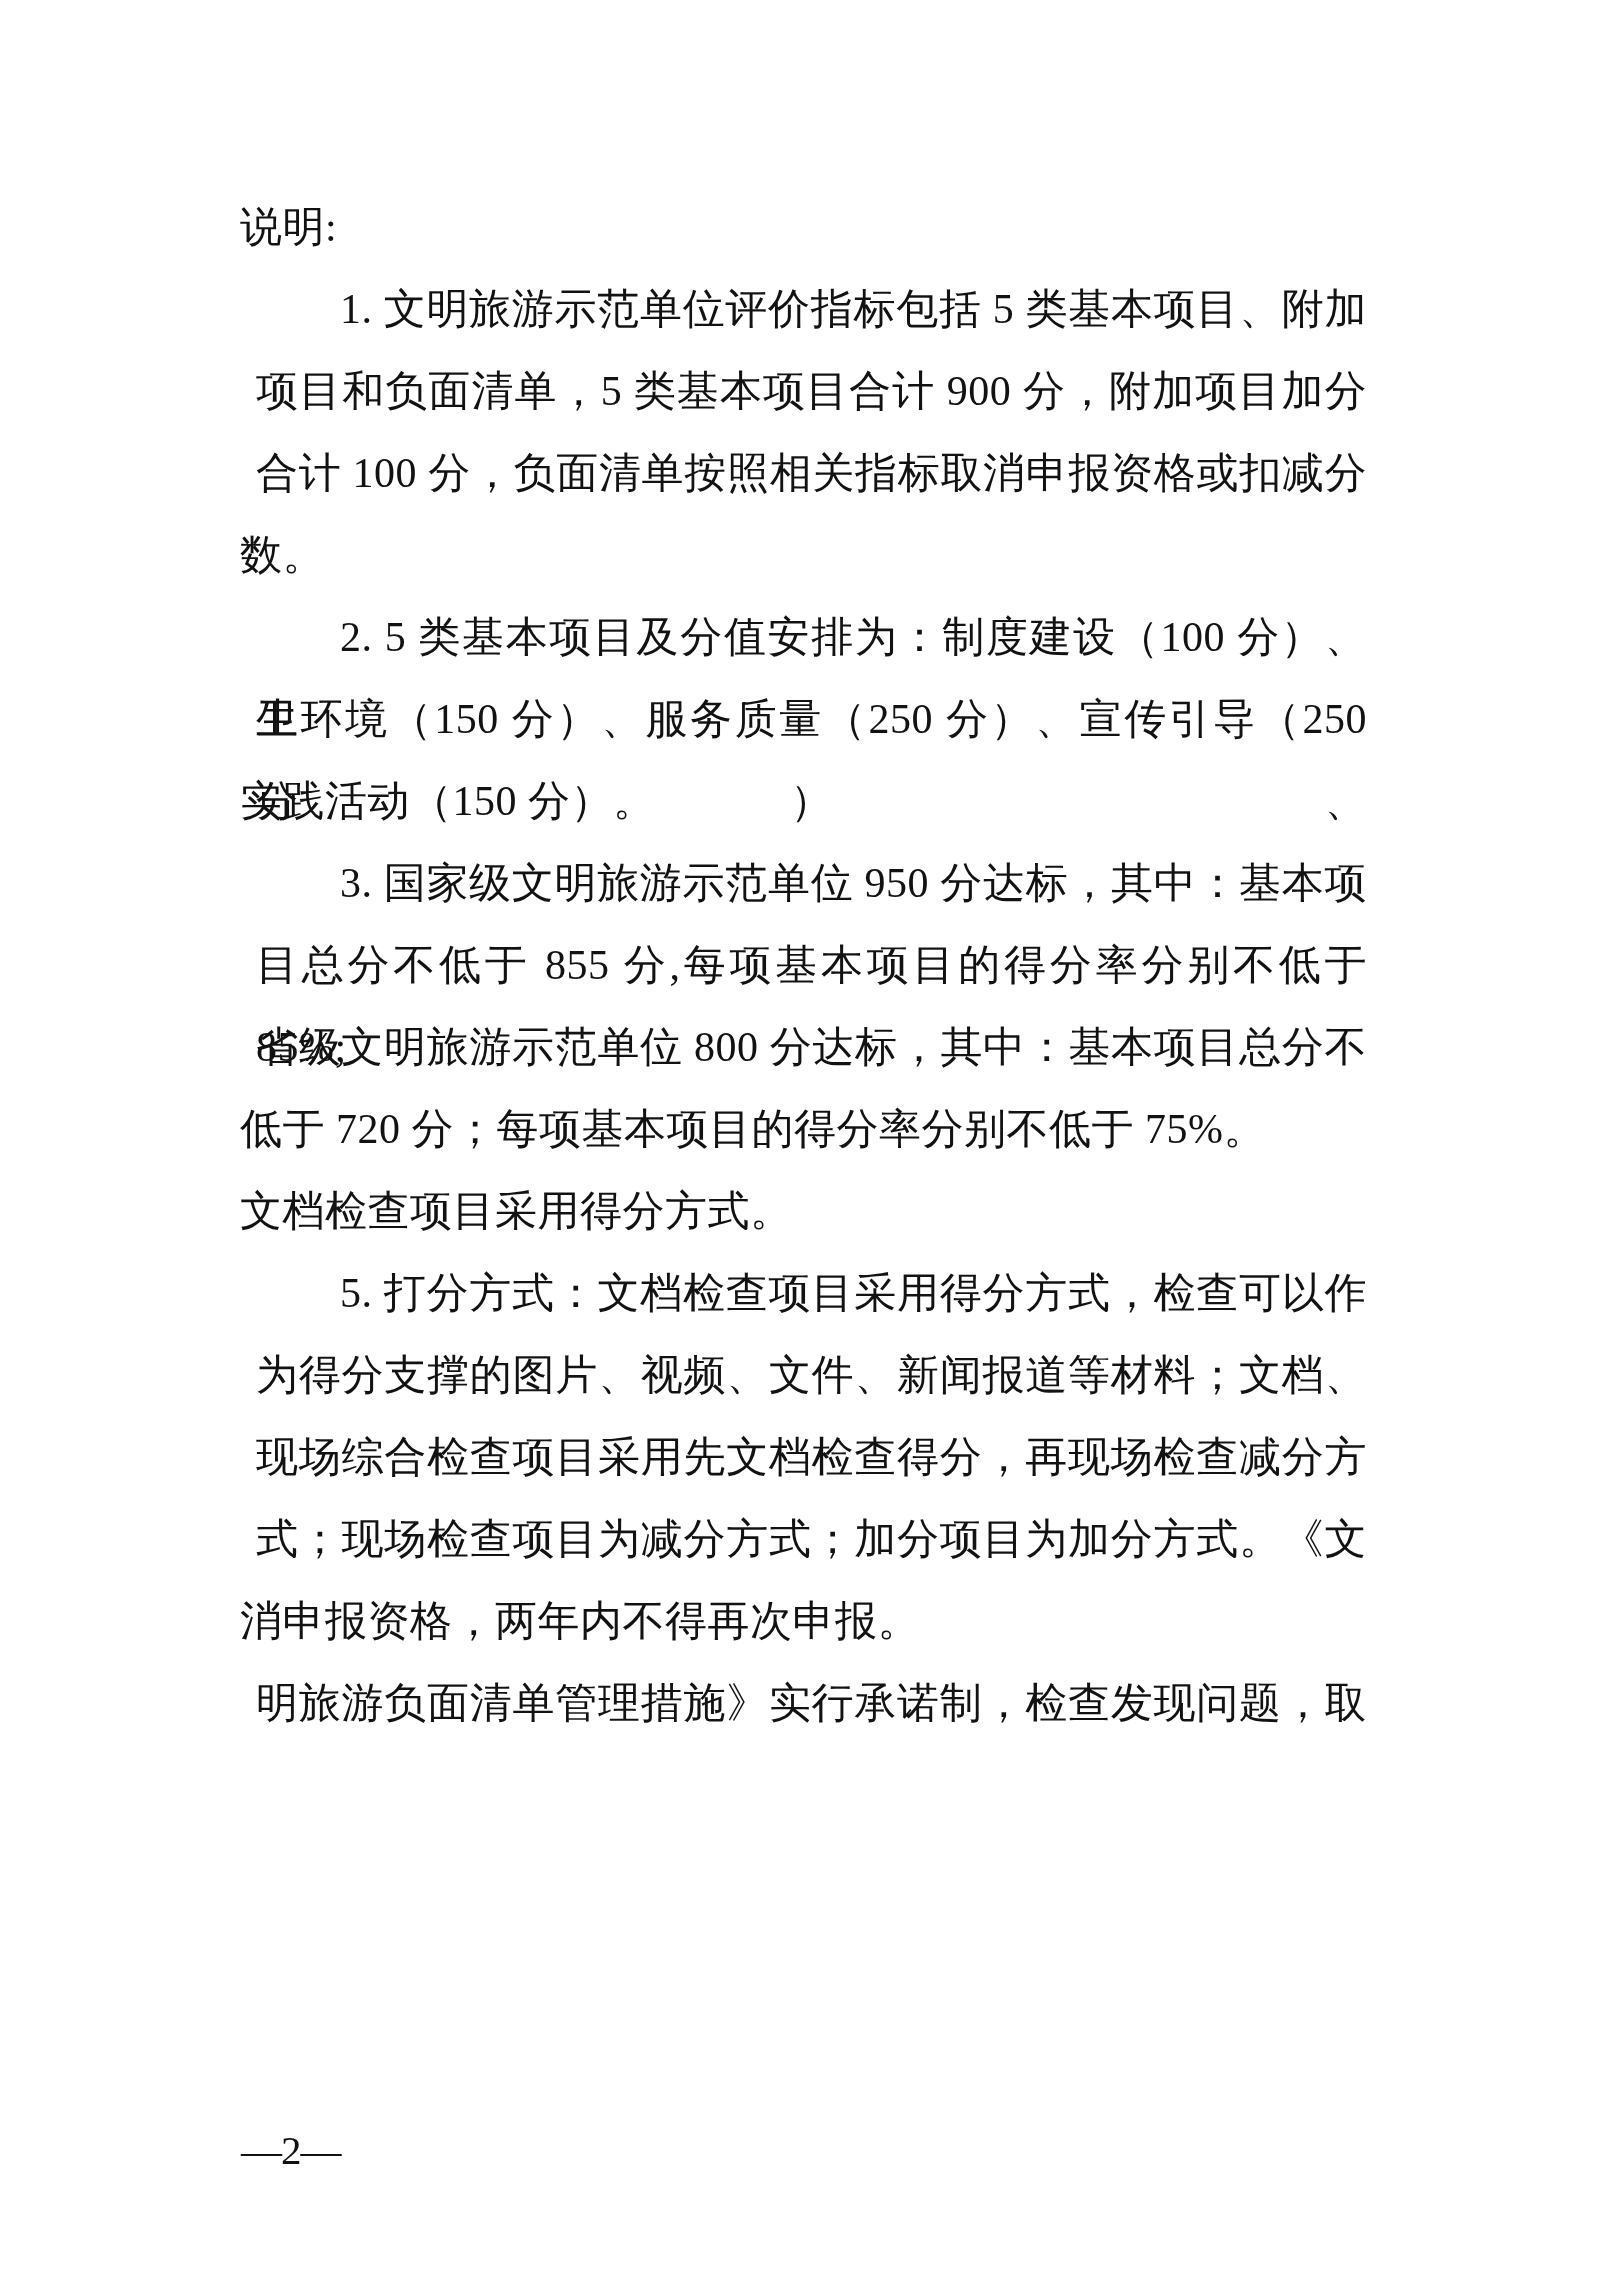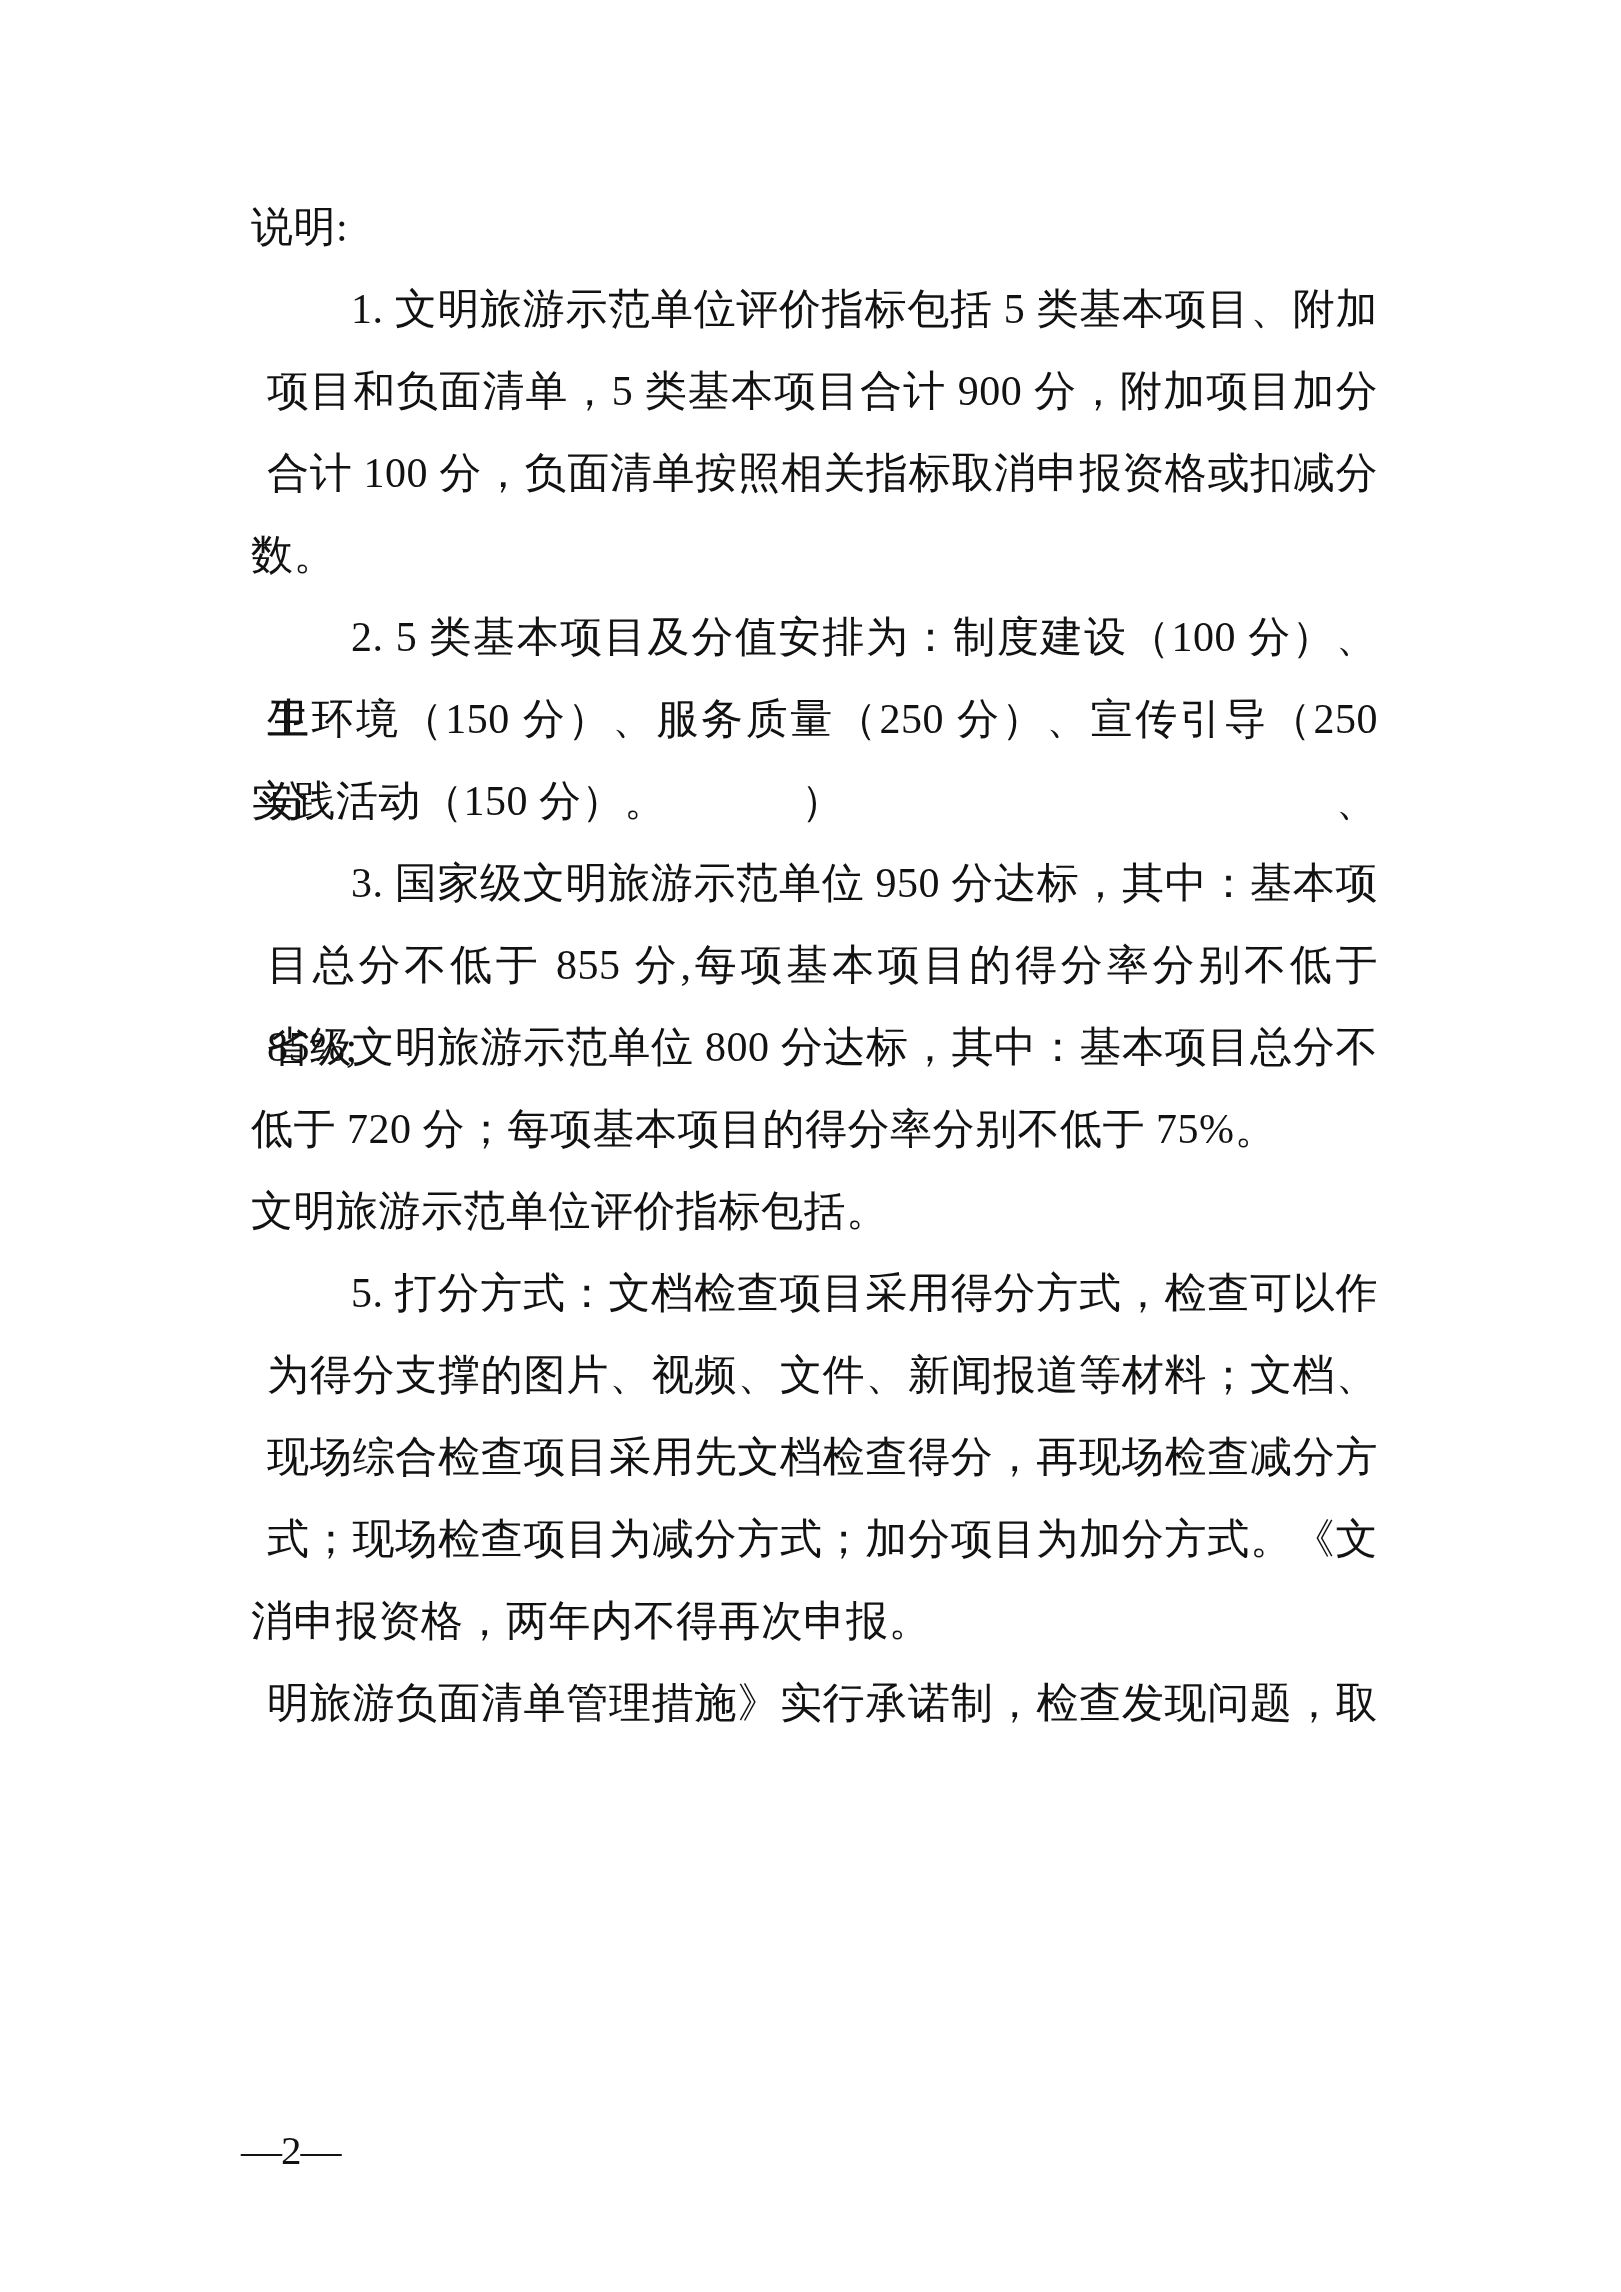--- a/index.html
+++ b/index.html
@@ -11,21 +11,21 @@
     position: relative;
     width: 1621px;
     height: 2293px;
     background: #ffffff;
     overflow: hidden;
     font-family: "Liberation Serif", "DejaVu Serif", serif;
     color: #121212;
   }
   .content {
     position: absolute;
-    left: 251px;
+    left: 240px;
     top: 186px;
     width: 1127px;
   }
   .line {
     height: 82px;
     line-height: 82px;
     font-size: 42px;
     letter-spacing: 0.5px;
     white-space: nowrap;
   }
@@ -66,21 +66,21 @@
 
     <div class="line indent fill">2. 5 类基本项目及分值安排为：制度建设（100 分）、卫</div>
     <div class="line fill">生环境（150 分）、服务质量（250 分）、宣传引导（250 分）、</div>
     <div class="line">实践活动（150 分）。</div>
 
     <div class="line indent fill">3. 国家级文明旅游示范单位 950 分达标，其中：基本项</div>
     <div class="line fill">目总分不低于 855 分,每项基本项目的得分率分别不低于 85%;</div>
     <div class="line fill">省级文明旅游示范单位 800 分达标，其中：基本项目总分不</div>
     <div class="line">低于 720 分；每项基本项目的得分率分别不低于 75%。</div>
 
-    <div class="line">文明旅游示范单位评价指标包括。</div>
+    <div class="line">文档检查项目采用得分方式。</div>
 
     <div class="line indent fill">5. 打分方式：文档检查项目采用得分方式，检查可以作</div>
     <div class="line fill">为得分支撑的图片、视频、文件、新闻报道等材料；文档、</div>
     <div class="line fill">现场综合检查项目采用先文档检查得分，再现场检查减分方</div>
     <div class="line fill">式；现场检查项目为减分方式；加分项目为加分方式。《文</div>
     <div class="line">消申报资格，两年内不得再次申报。</div>
     <div class="line fill">明旅游负面清单管理措施》实行承诺制，检查发现问题，取</div>
 
   </div>
 

